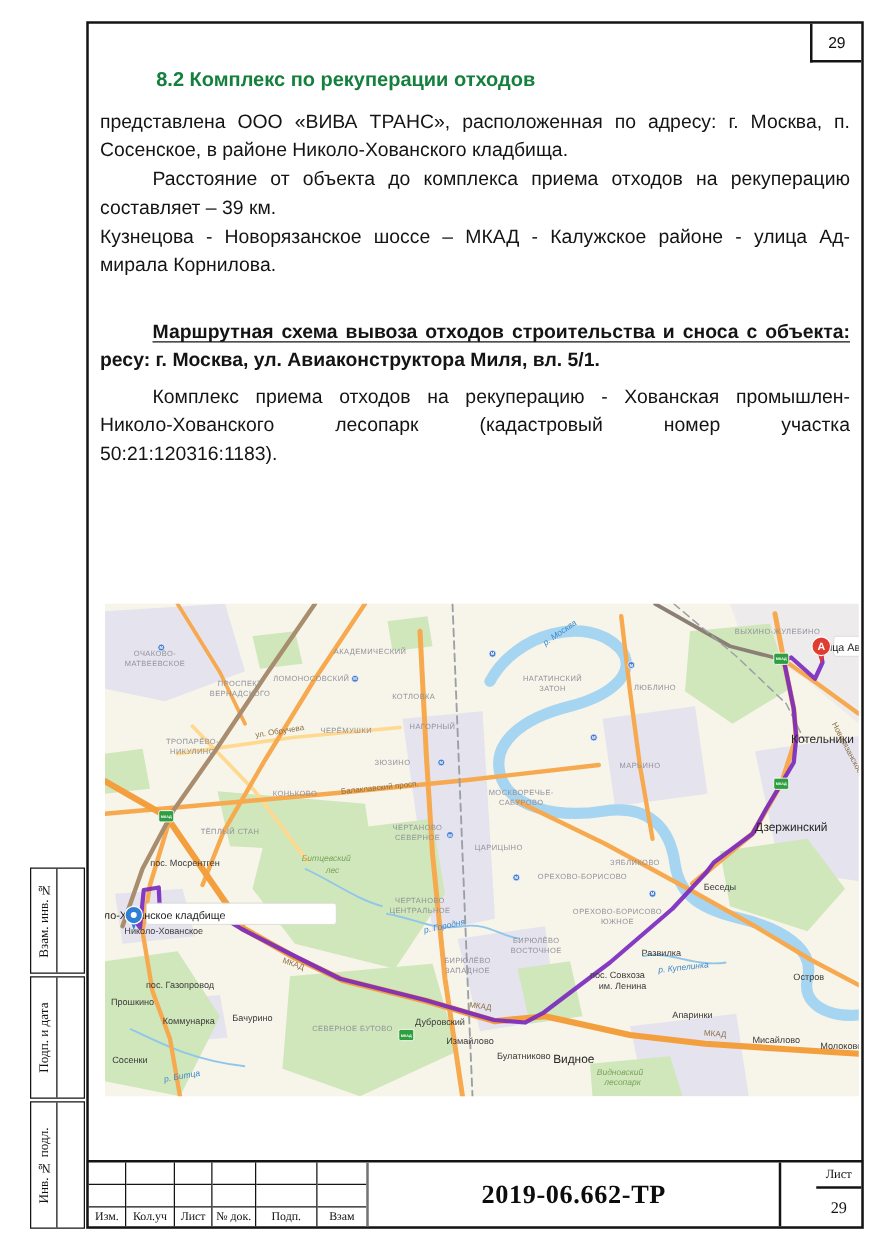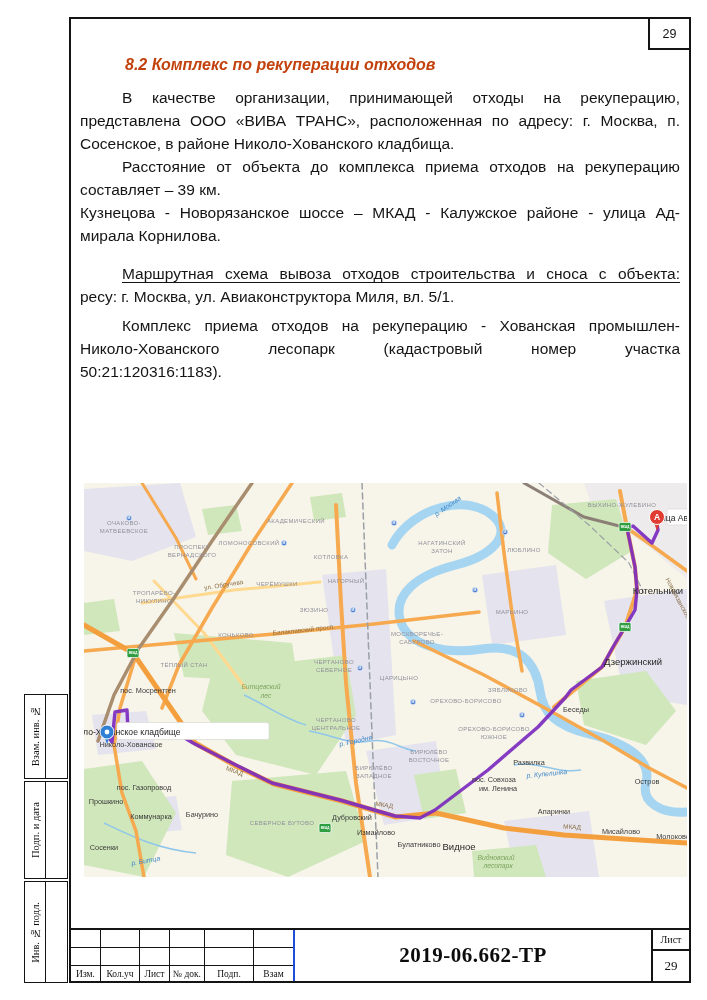--- a/index.html
+++ b/index.html
@@ -9,21 +9,21 @@
     overflow:hidden;
   }
   
   .frame{position:absolute;left:69px;top:17px;width:622px;height:966px;
     border:2px solid #141414;box-sizing:border-box;background:#fff;}
   .pagenum-box{position:absolute;top:0;right:0;width:41px;height:31px;
     border-left:2px solid #141414;border-bottom:2px solid #141414;box-sizing:border-box;
     display:flex;align-items:center;justify-content:center;font-size:12.5px;}
   
   .textblock{position:absolute;left:80px;top:56px;width:600px;}
-  .sec-title{font-size:16px;font-weight:bold;margin:0 0 12px 45px;color:#c2410c;font-style:italic;}
+  .sec-title{font-size:16px;font-weight:bold;margin:0 0 12px 45px;color:#15803d;}
   .para{margin:0;}
   .line{font-size:15.5px;line-height:23px;text-align:justify;text-align-last:justify;
     color:#141414;}
   .line.first{text-indent:42px;}
   .line.lastline{text-align-last:auto;}
   .line.underlined{text-decoration:underline;text-underline-offset:3px;}
   
   .map{position:absolute;left:84px;top:483px;width:603px;height:394px;background:#f7f4e9;}
   .map svg{display:block;width:603px;height:394px;font-family:"Liberation Sans","DejaVu Sans",sans-serif;}
   .map text{text-anchor:middle;}
@@ -47,22 +47,22 @@
     font-family:"Liberation Serif","DejaVu Serif",serif;font-size:10.5px;color:#111;}
   
   .tb{position:absolute;left:69px;top:928px;width:622px;height:55px;
     border:2px solid #141414;border-bottom-width:2px;box-sizing:border-box;background:#fff;}
   .tb-left{position:absolute;left:0;top:0;width:222px;height:100%;display:flex;justify-content:space-between;}
   .tb-col{border-right:1.5px solid #141414;box-sizing:border-box;display:flex;flex-direction:column;}
   .tb-col:last-child{border-right:none;}
   .tb-cell{border-bottom:1.5px solid #141414;box-sizing:border-box;height:18px;}
   .tb-cell.lastrow{border-bottom:none;flex:1;display:flex;align-items:center;justify-content:center;
     font-family:"Liberation Serif","DejaVu Serif",serif;font-size:9.5px;color:#111;}
-  .tb-center{position:absolute;left:222px;top:0;width:360px;height:100%;
-    border-left:2px solid #1d4ed8;border-right:2px solid #141414;box-sizing:border-box;
+  .tb-center{position:absolute;left:222px;top:0;width:332px;height:100%;
+    border-left:2px solid #737373;border-right:2px solid #141414;box-sizing:border-box;
     display:flex;align-items:center;justify-content:center;}
   .doc-number{font-family:"Liberation Serif","DejaVu Serif",serif;font-weight:bold;
     font-size:21px;letter-spacing:.5px;color:#0c0c0c;}
   .tb-right{position:absolute;left:582px;top:0;right:0;height:100%;}
   .sheet-label{height:21px;border-bottom:2px solid #141414;box-sizing:border-box;
     display:flex;align-items:center;justify-content:center;
     font-family:"Liberation Serif","DejaVu Serif",serif;font-size:10px;}
   .sheet-num{height:30px;display:flex;align-items:center;justify-content:center;
     font-family:"Liberation Serif","DejaVu Serif",serif;font-size:13px;}
 </style>
@@ -72,33 +72,32 @@
 <div class="frame">
   <div class="pagenum-box">
     <span>29</span>
   </div>
 </div>
 
 <div class="textblock">
   <h2 class="sec-title">8.2 Комплекс по рекуперации отходов</h2>
   <div id="paragraphs">
       <div class="para">
-        <div class="line first">В качестве организации, принимающей отходы на рекуперацию,</div>
         <div class="line">представлена ООО «ВИВА ТРАНС», расположенная по адресу: г. Москва, п.</div>
         <div class="line lastline">Сосенское, в районе Николо-Хованского кладбища.</div>
       </div>
       <div class="para">
         <div class="line first">Расстояние от объекта до комплекса приема отходов на рекуперацию</div>
         <div class="line lastline">составляет – 39 км.</div>
       </div>
       <div class="para">
         <div class="line">Кузнецова - Новорязанское шоссе – МКАД - Калужское районе - улица Ад-</div>
         <div class="line lastline">мирала Корнилова.</div>
       </div>
-      <div class="para" style="margin-top: 15px;">
+      <div class="para" style="margin-top: 30px; font-weight: bold;">
         <div class="line first underlined">Маршрутная схема вывоза отходов строительства и сноса с объекта:</div>
         <div class="line lastline">ресу: г. Москва, ул. Авиаконструктора Миля, вл. 5/1.</div>
       </div>
       <div class="para" style="margin-top: 6px;">
         <div class="line first">Комплекс приема отходов на рекуперацию - Хованская промышлен-</div>
         <div class="line">Николо-Хованского лесопарк (кадастровый номер участка</div>
         <div class="line lastline">50:21:120316:1183).</div>
       </div>
     </div>
 </div>

